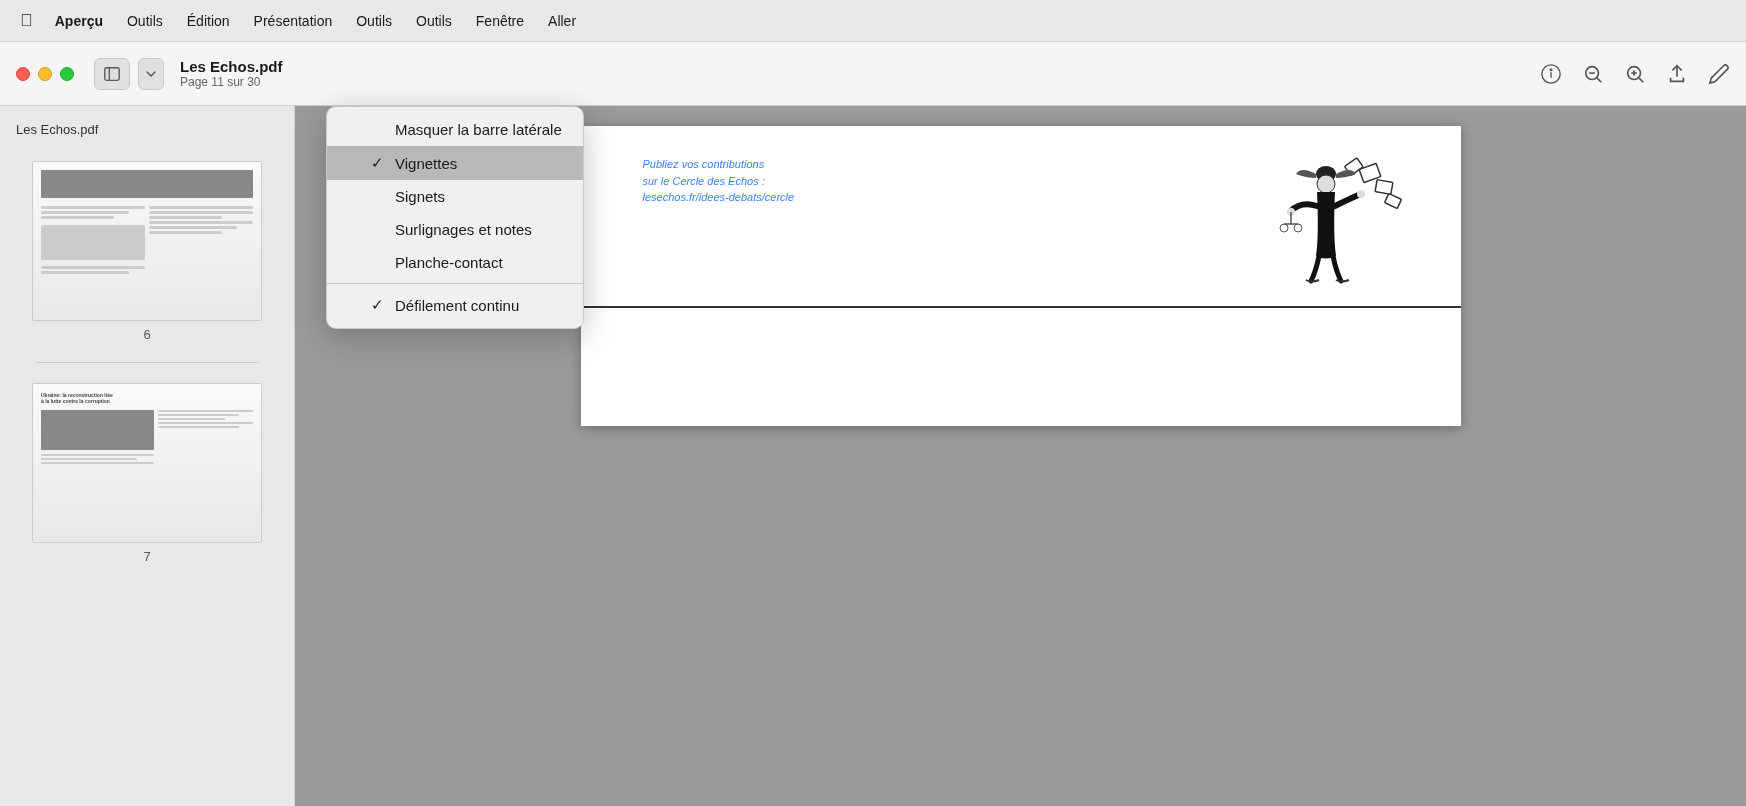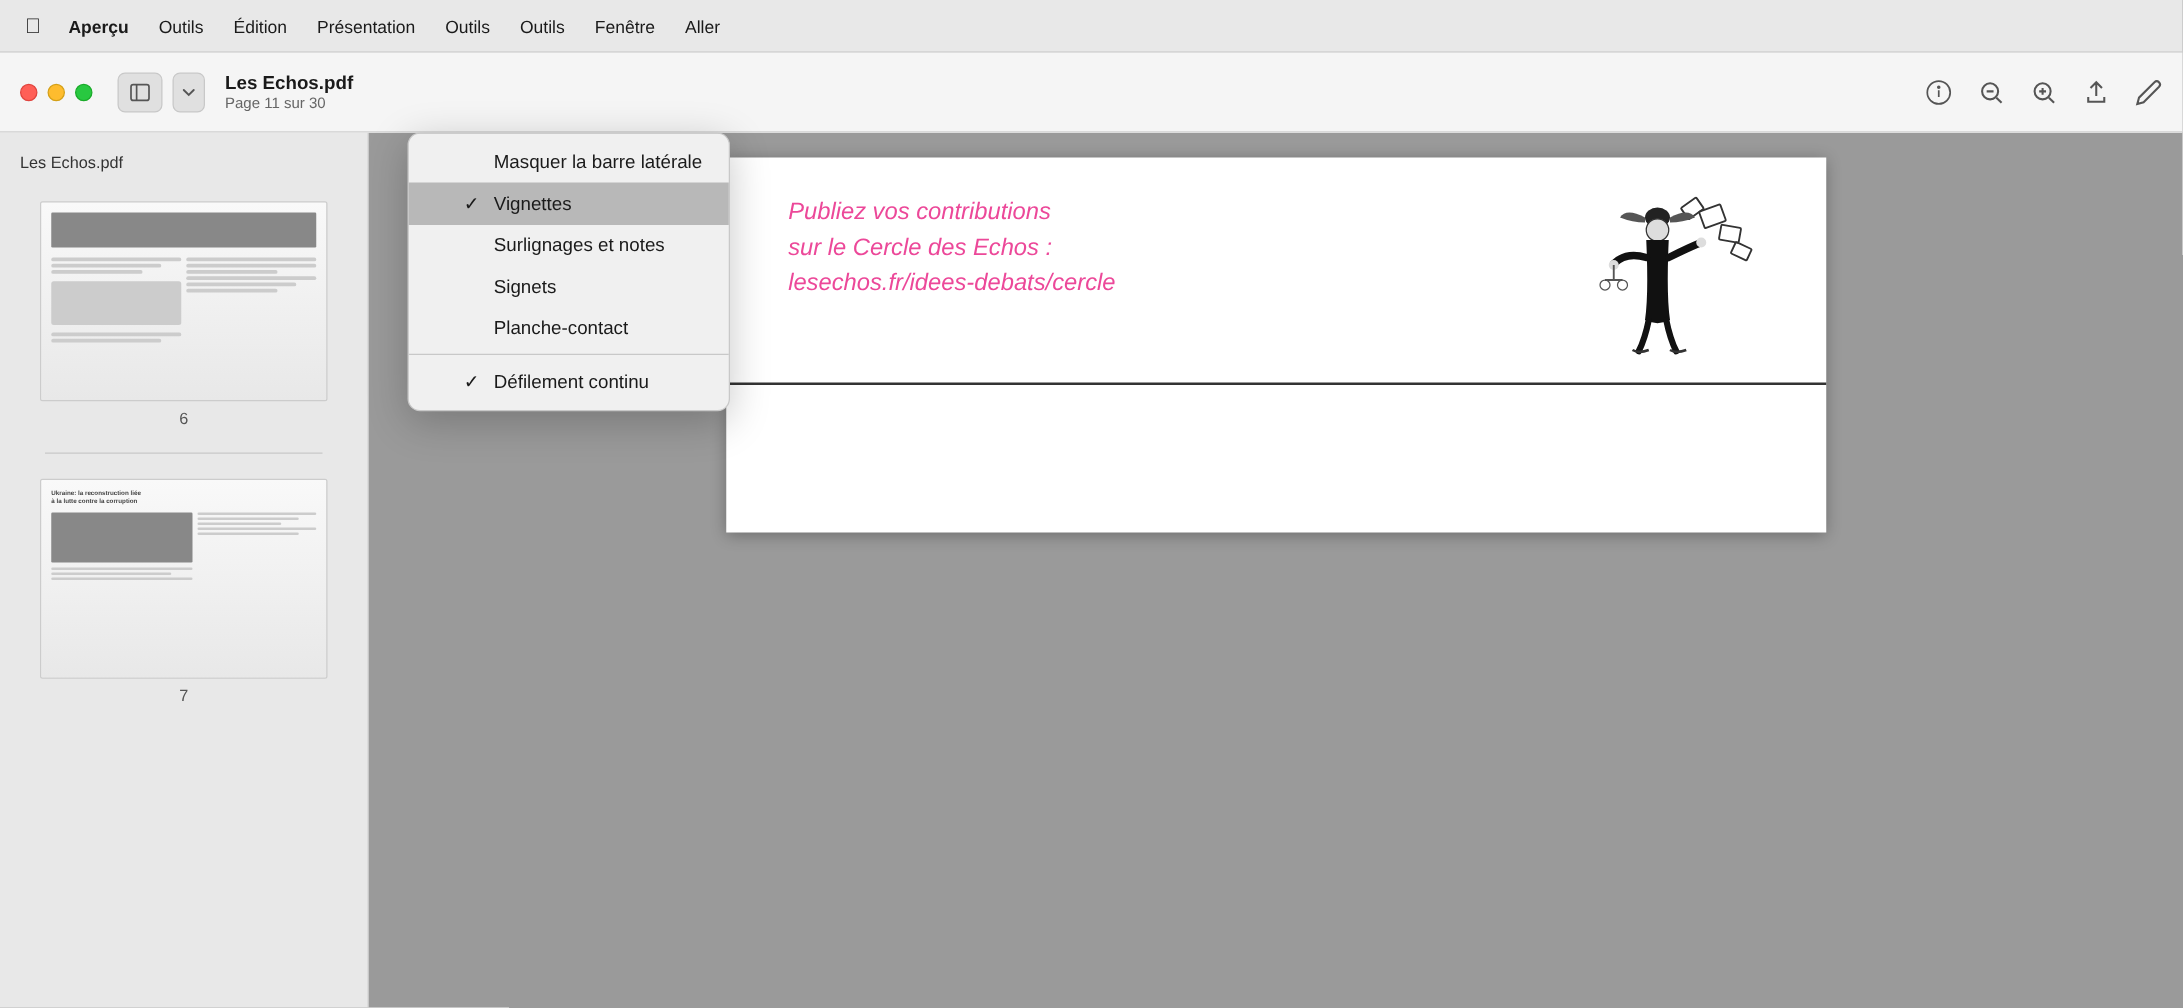--- a/index.html
+++ b/index.html
@@ -243,24 +243,25 @@
 
     .pdf-page-top {
       padding: 30px 50px 20px;
       display: flex;
       align-items: flex-start;
       gap: 30px;
       border-bottom: 2px solid #333;
     }
     .pdf-promo-text {
       font-style: italic;
-      font-size: 19px;
+      font-size: 11px;
       line-height: 1.5;
-      color: #ec4899;
+      color: #3b82f6;
       flex: 1;
+      margin-left: 12px;
     }
     .pdf-illustration {
       width: 160px;
       height: 130px;
       flex-shrink: 0;
       position: relative;
     }
 
     .pdf-page-body {
       padding: 30px 50px;
@@ -515,26 +516,26 @@
     </div>
 
     <div class="dropdown-item active">
       <span style="width:16px; display:inline-block;">✓</span>
       <span>Vignettes</span>
     </div>
 
 
     <div class="dropdown-item">
       <span style="width:16px; display:inline-block;"></span>
-      <span>Surlignages et notes</span>
+      <span>Signets</span>
     </div>
 
     <div class="dropdown-item">
       <span style="width:16px; display:inline-block;"></span>
-      <span>Signets</span>
+      <span>Surlignages et notes</span>
     </div>
 
     <div class="dropdown-item">
       <span style="width:16px; display:inline-block;"></span>
       <span>Planche-contact</span>
     </div>
     <div class="dropdown-separator"></div>
 
     <div class="dropdown-item">
       <span style="width:16px; display:inline-block;">✓</span>

